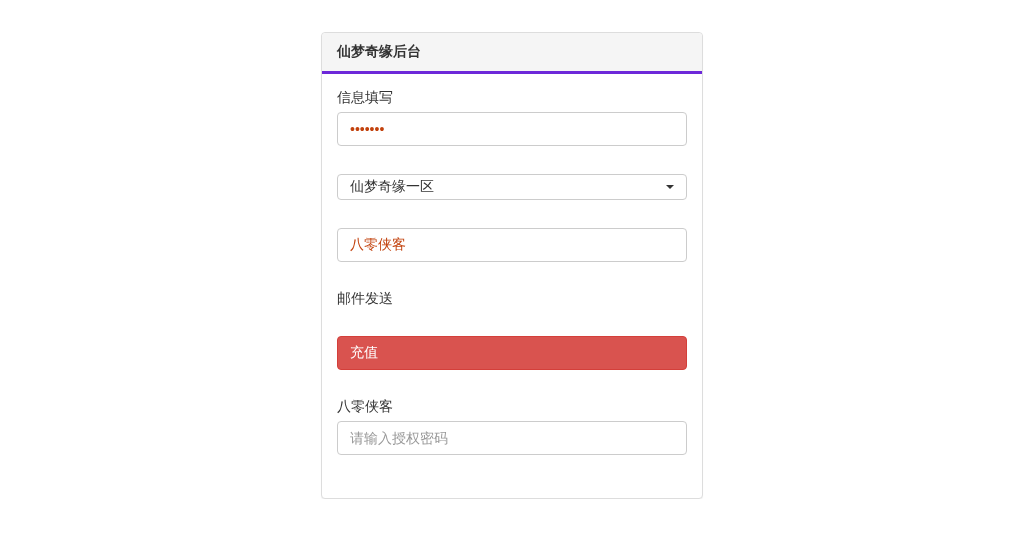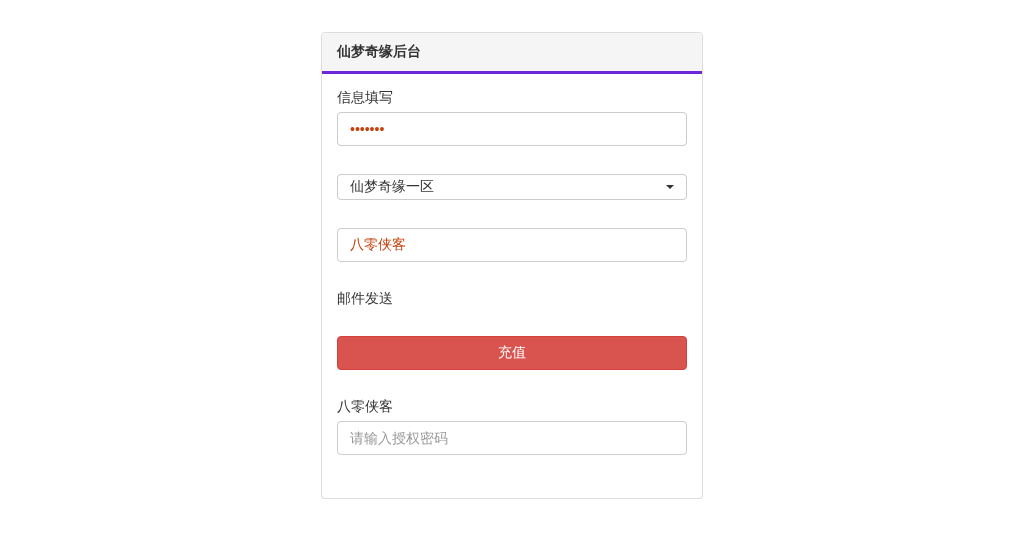--- a/index.html
+++ b/index.html
@@ -84,21 +84,21 @@
       border-top: 4px solid #333;
     }
     .caret-up {
       border-bottom: 4px solid #333;
     }
     .btn {
       display: inline-block;
       padding: 6px 12px;
       font-size: 14px;
       line-height: 1.42857;
-      text-align: center;
+      text-align: left;
       border-radius: 4px;
       border: 1px solid transparent;
       cursor: pointer;
       color: #fff;
     }
     .btn-block {
       display: block;
       width: 100%;
     }
     .btn-danger {

